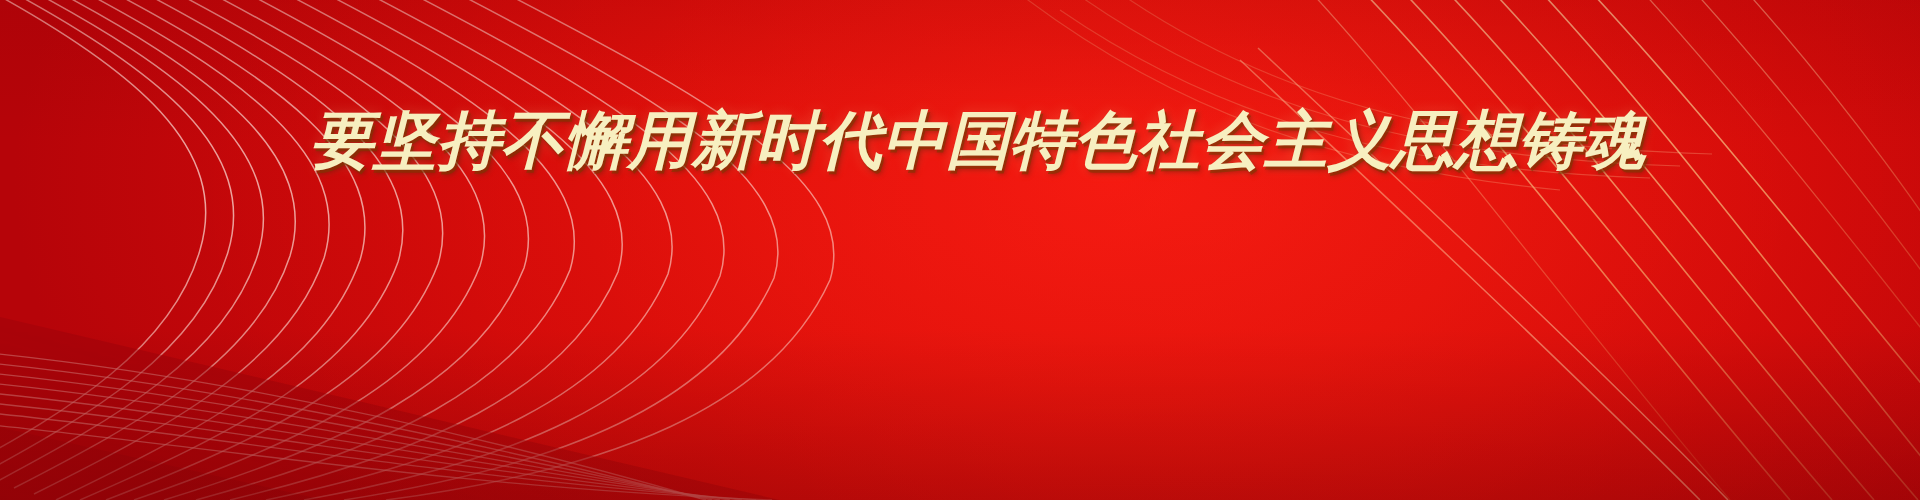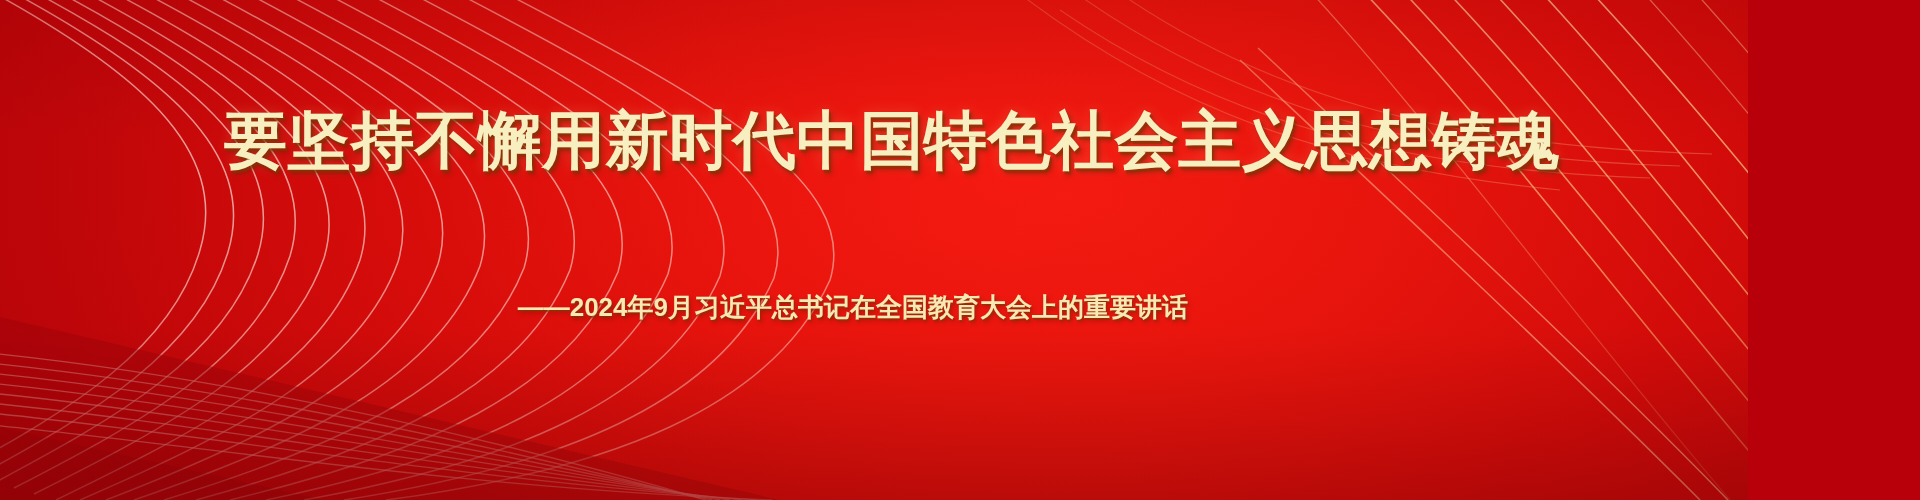--- a/index.html
+++ b/index.html
@@ -5,25 +5,26 @@
 <style>
   * { margin:0; padding:0; box-sizing:border-box; }
   html, body {
     width:1920px; height:500px;
     overflow:hidden;
     background:#b8000a;
     font-family:"Liberation Sans", sans-serif;
   }
   #banner {
     position:relative;
-    width:1748px; height:500px;
+    width:1920px; height:500px;
     overflow:hidden;
     background:
       radial-gradient(ellipse 1100px 620px at 58% 36%, #f01410 0%, #e0100c 34%, #cf0a0a 62%, #b60409 100%),
       linear-gradient(135deg, #c20308 0%, #e2110d 45%, #c40409 100%);
+    font-style: italic;
   }
 
   
   .bg-layer { position:absolute; inset:0; pointer-events:none; }
 
   .vignette {
     position:absolute; inset:0;
     background:
       radial-gradient(ellipse 1400px 760px at 62% 40%, rgba(255,40,20,.34) 0%, rgba(255,30,10,.10) 45%, rgba(120,0,4,0) 72%),
       linear-gradient(to bottom, rgba(150,0,5,.22) 0%, rgba(150,0,5,0) 28%, rgba(110,0,4,0) 66%, rgba(105,0,4,.34) 100%);
@@ -179,16 +180,15 @@
     <g fill="none" stroke="#fbe6b6" stroke-opacity=".55" stroke-width="1.5">
       <path d="M1240,60 C1400,210 1560,360 1700,500"></path>
       <path d="M1258,48 C1420,200 1584,352 1728,500"></path>
     </g>
   </svg>
 
   <div class="vignette" style="z-index:5;"></div>
 
   <div id="content">
     <div class="quote line1">要坚持不懈用新时代中国特色社会主义思想铸魂</div>
-    <div class="attribution">——2024年9月习近平总书记在全国教育大会上的重要讲话</div>
   </div>
 
 </div>
 
 </body></html>

